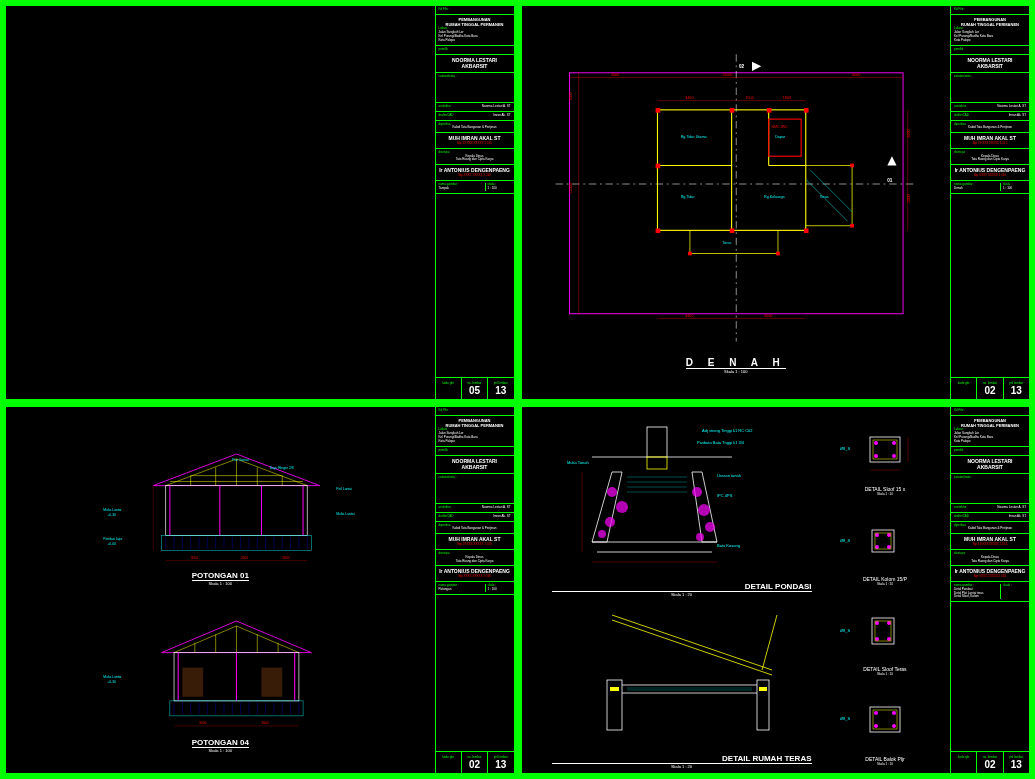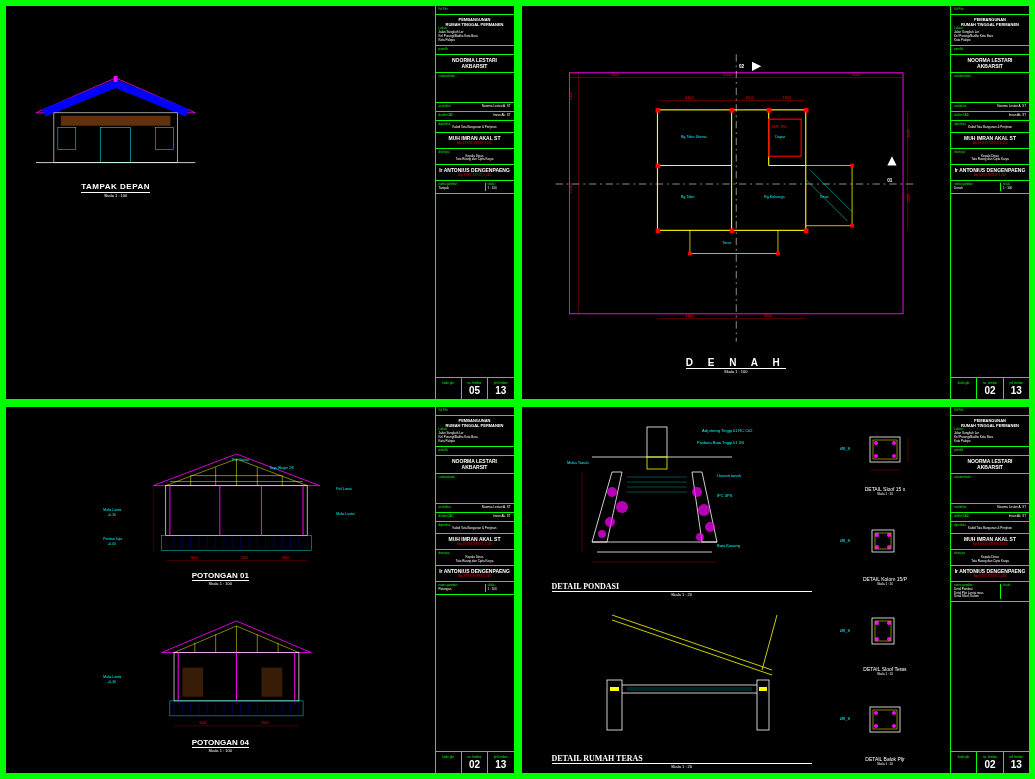--- a/index.html
+++ b/index.html
@@ -83,54 +83,37 @@
 
   
   .sec-grid { display: flex; flex-direction: column; height: 100%; padding: 20px 20px; gap: 8px; }
   .sec { flex: 1; position: relative; display: flex; flex-direction: column; align-items: center; justify-content: flex-end; }
   .sec-title { color: #fff; font-size: 8px; font-weight: bold; border-bottom: 1px solid #fff; margin-top: 2px; }
 
   
   .det-wrap { position: relative; width: 100%; height: 100%; padding: 10px; }
   .det-col-l { position: absolute; left: 30px; top: 15px; width: 260px; height: 350px; }
   .det-col-r { position: absolute; right: 10px; top: 15px; width: 110px; height: 350px; display: flex; flex-direction: column; gap: 10px; }
-  .det-title { color: #fff; font-size: 8px; font-weight: bold; border-bottom: 1px solid #fff; text-align: left; font-family: Liberation Serif, serif; }
+  .det-title { color: #fff; font-size: 8px; font-weight: bold; border-bottom: 1px solid #fff; text-align: right; }
   .mini-det { flex: 1; position: relative; }
   .mini-title { color: #fff; font-size: 5px; text-align: center; }
 
   .lbl-cyan { fill: #00ffff; font-size: 4px; }
   .lbl-red { fill: #ff0000; font-size: 4px; }
   .lbl-white { fill: #fff; font-size: 5px; }
 </style>
 </head>
 <body>
 
 <div class="sheet-grid">
 
   <div class="sheet">
     <div class="drawing-area">
       <div class="elev-grid">
 
-        <div class="elev">
-          <svg viewBox="0 0 200 120">
-
-            <polygon points="20,55 100,20 180,55 170,55 100,28 30,55" fill="none" stroke="#ff00ff" stroke-width="0.8"></polygon>
-            <path d="M28,55 L100,26 L172,55" stroke="#0000ff" stroke-width="8" fill="none"></path>
-            <rect x="98" y="18" width="4" height="6" fill="#ff00ff"></rect>
-
-            <rect x="38" y="55" width="124" height="50" fill="none" stroke="#fff" stroke-width="0.6"></rect>
-            <rect x="45" y="58" width="110" height="10" fill="#8b4513" opacity="0.7"></rect>
-            <rect x="42" y="70" width="18" height="22" fill="none" stroke="#00ffff" stroke-width="0.5"></rect>
-            <rect x="140" y="70" width="18" height="22" fill="none" stroke="#00ffff" stroke-width="0.5"></rect>
-            <rect x="85" y="70" width="30" height="35" fill="none" stroke="#00ffff" stroke-width="0.5"></rect>
-            <line x1="20" y1="105" x2="180" y2="105" stroke="#fff" stroke-width="0.8"></line>
-          </svg>
-          <div class="elev-title">TAMPAK DEPAN</div>
-          <div class="elev-scale">Skala 1 : 100</div>
-        </div>
 
 
 
       </div>
     </div>
     <div class="title-block">
       <div class="tb-sec">
           <div class="tb-info">Kd File :</div>
         </div>
       <div class="tb-sec">

